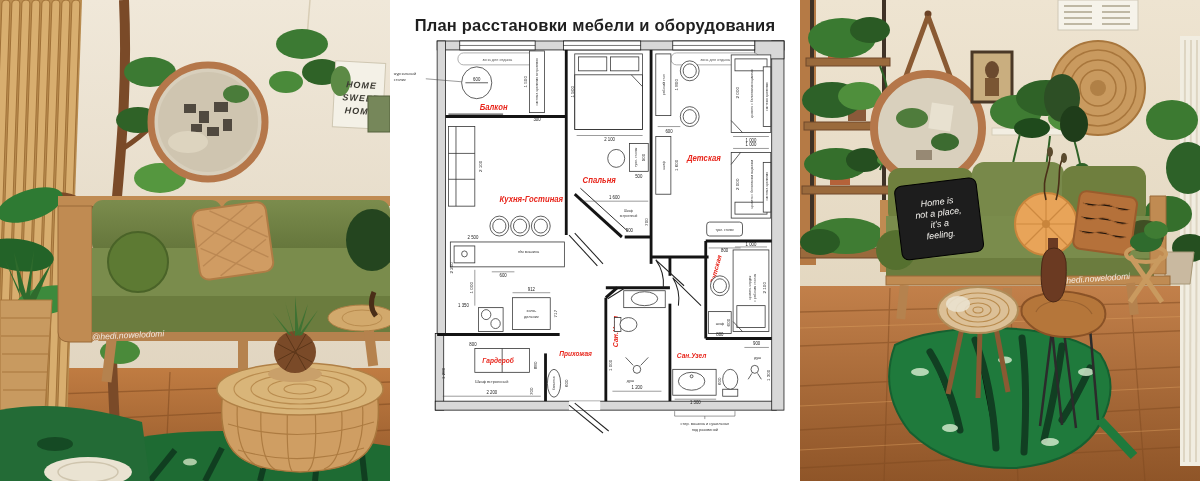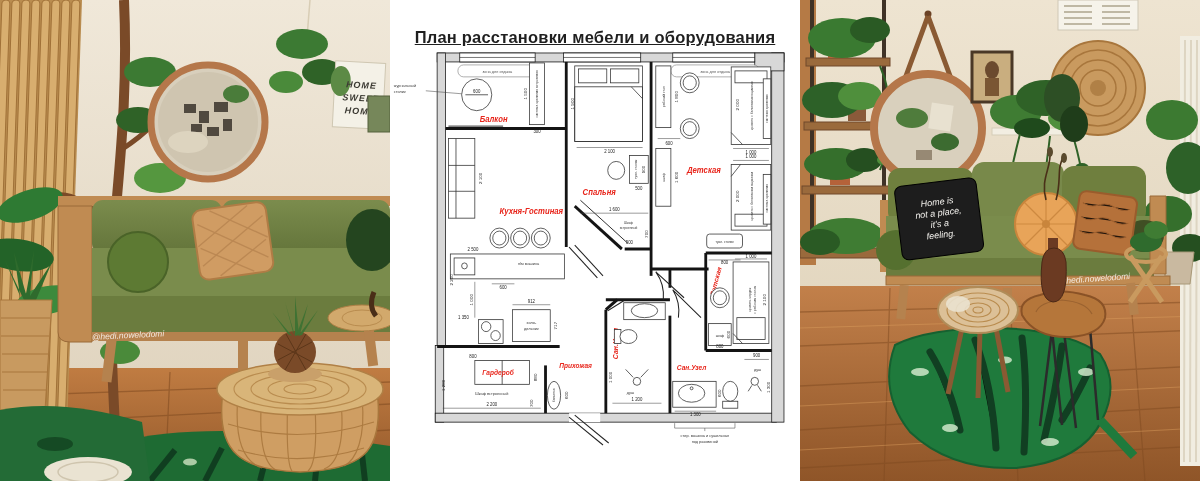--- a/index.html
+++ b/index.html
@@ -1,21 +1,21 @@
 <!DOCTYPE html>
 <html><head>
 <meta charset="utf-8">
 <style>
   html,body{margin:0;padding:0;background:#ffffff;}
   .stage{position:relative;width:1200px;height:481px;overflow:hidden;background:#fff;
          font-family:"Liberation Sans",sans-serif;display:flex;}
   .photo{flex:0 0 auto;display:block;}
   .center-panel{flex:0 0 410px;width:410px;background:#fff;position:relative;}
-  .plan-title{margin:28px 8px 2px 8px;text-align:center;font-size:16.5px;font-weight:700;
-              color:#1f1f1f;letter-spacing:.2px;text-decoration:underline;}
+  .plan-title{margin:16px 8px 2px 8px;text-align:center;font-size:16.5px;font-weight:700;
+              color:#1f1f1f;letter-spacing:.2px;}
   
   .room{font-size:8.2px;font-weight:700;font-style:italic;fill:#e8261c;}
   .room-s{font-size:7px;font-weight:700;font-style:italic;fill:#e8261c;}
   .dim{font-size:4.6px;fill:#1d1d1d;}
   .ann{font-size:4.1px;fill:#3a3a3a;}
   .ann-xs{font-size:3.4px;fill:#3a3a3a;}
   .zone{font-size:4.1px;fill:#555;}
   .wall{fill:#d8d8d8;stroke:#141414;stroke-width:0.8;}
   .iwall{stroke:#141414;stroke-width:3;fill:none;}
   .thin{stroke:#141414;stroke-width:0.9;fill:none;}

